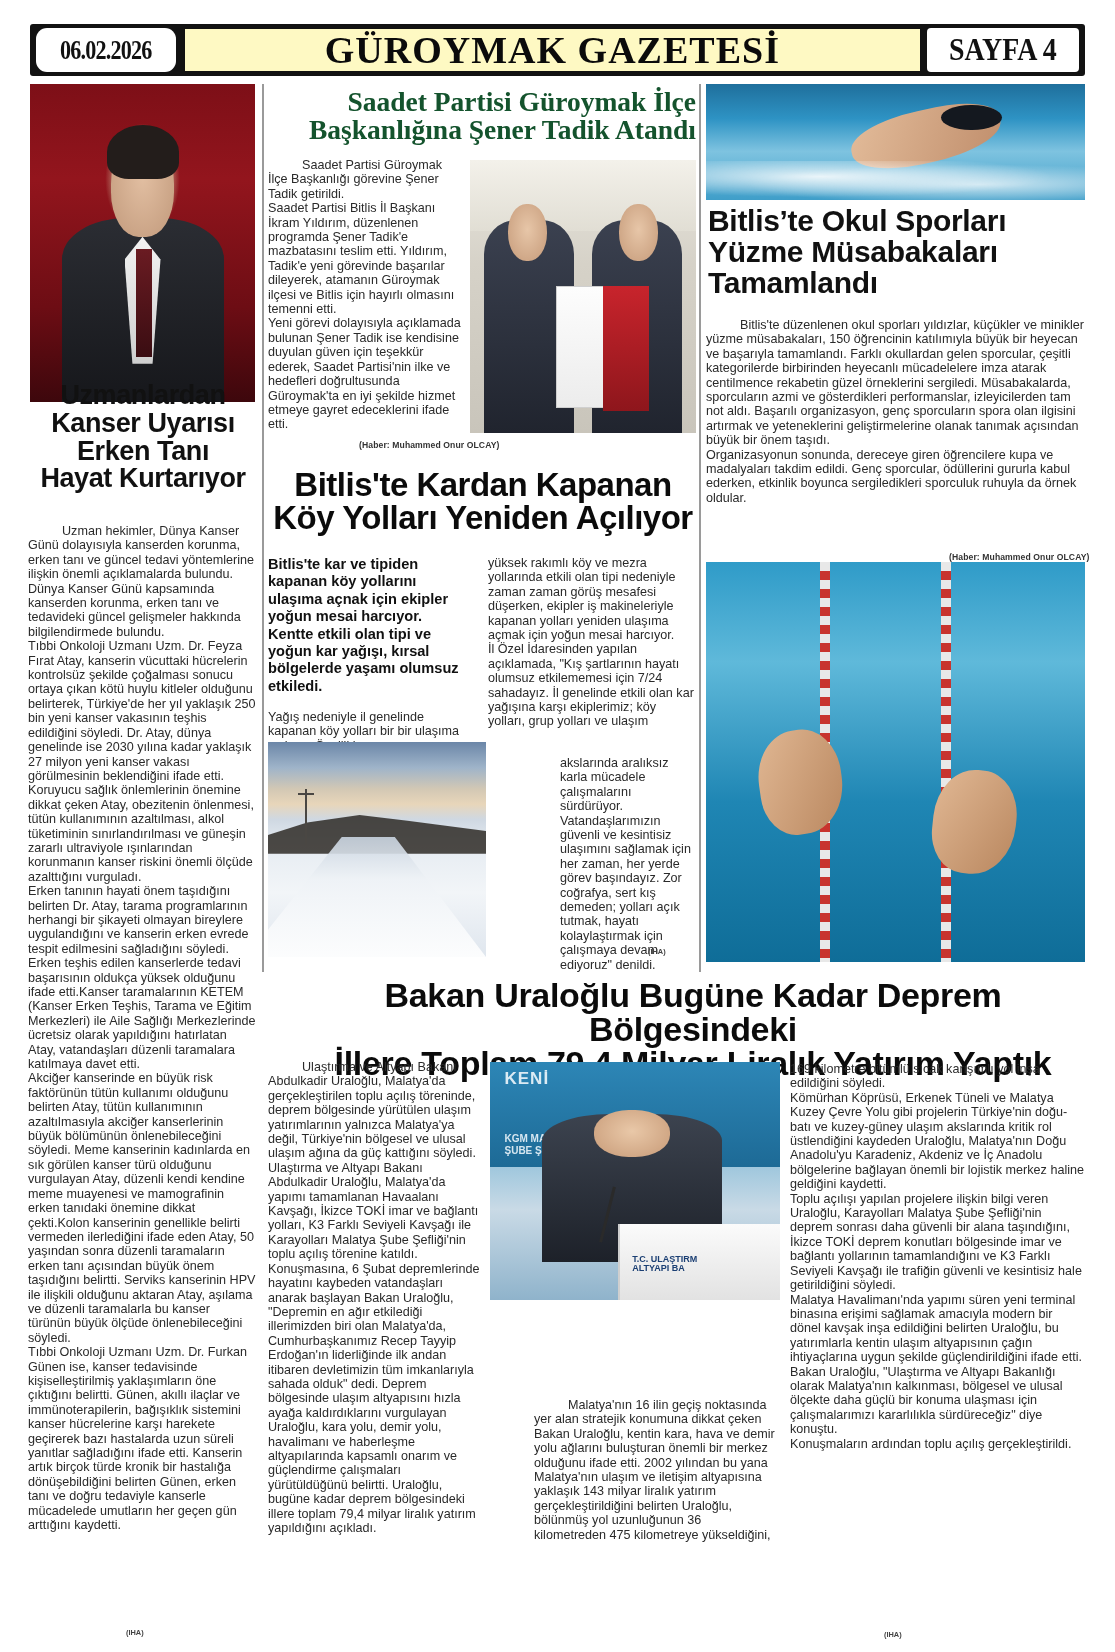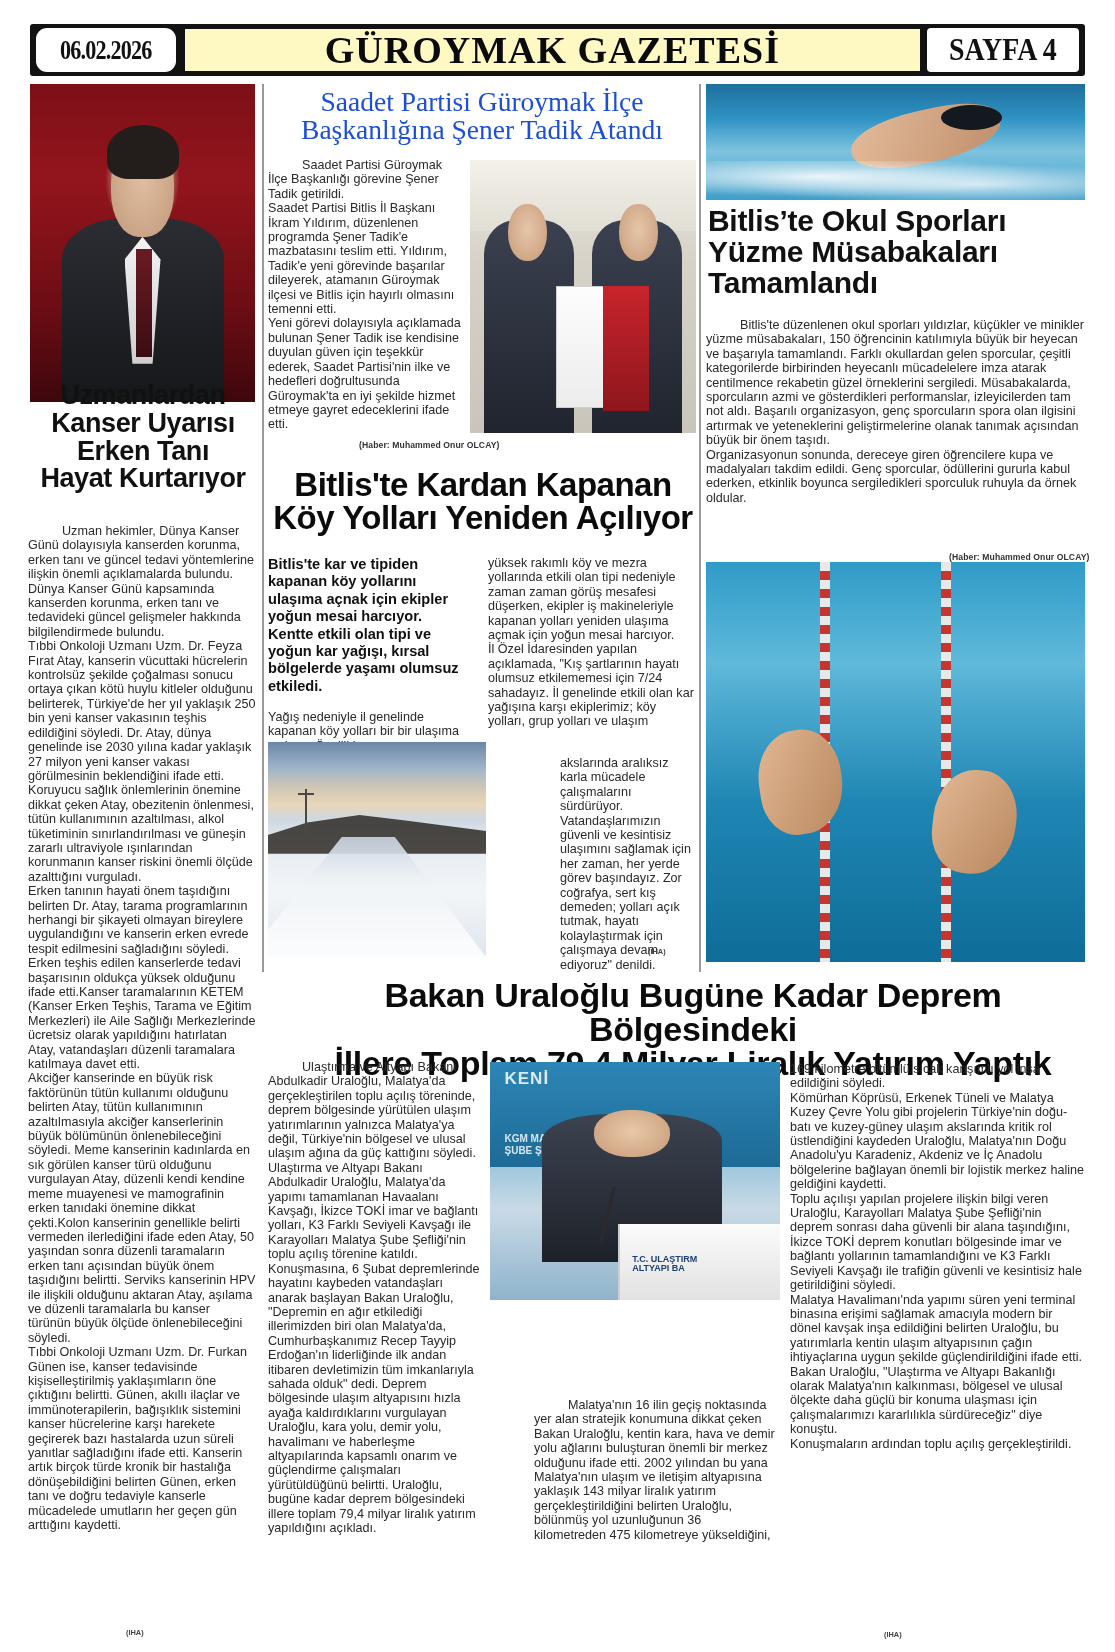--- a/index.html
+++ b/index.html
@@ -57,22 +57,22 @@
   .lead{
     font-weight:bold;font-size:14.6px;line-height:17.4px;color:#111;
   }
   .lead .ind{text-indent:40px;}
   .byline{
     font-size:8.6px;font-weight:bold;color:#333;letter-spacing:0.1px;padding-left:44px;
   }
   .agency{font-size:7.4px;font-weight:bold;color:#444;vertical-align:2px;}
 
   .hl-serif{
-    font-family:"Liberation Serif", serif;font-weight:normal;
-    color:#1d4ed8;text-align:center;line-height:1.03;
+    font-family:"Liberation Serif", serif;font-weight:bold;
+    color:#14532d;text-align:right;line-height:1.03;
   }
   .hl-sans{
     font-family:"Liberation Sans", sans-serif;font-weight:bold;
     color:#111;line-height:1.03;
   }
   .hl-cond{
     font-family:"Liberation Sans", sans-serif;font-weight:bold;
     color:#0b0b0b;text-align:center;line-height:1.0;
     transform-origin:center top;
   }

